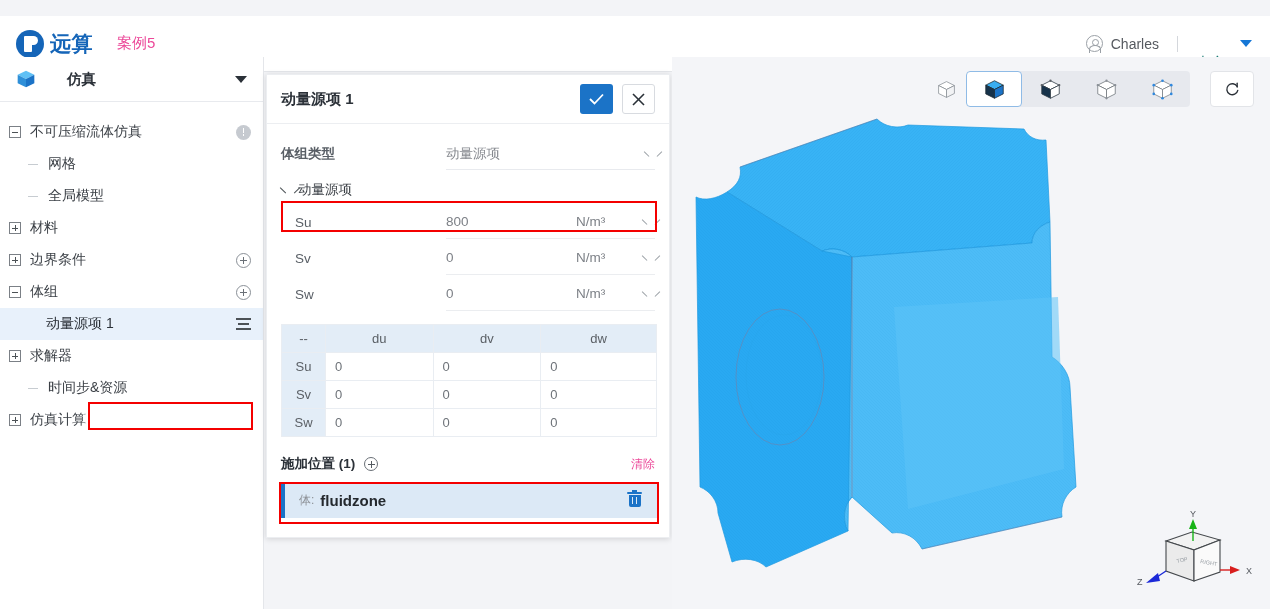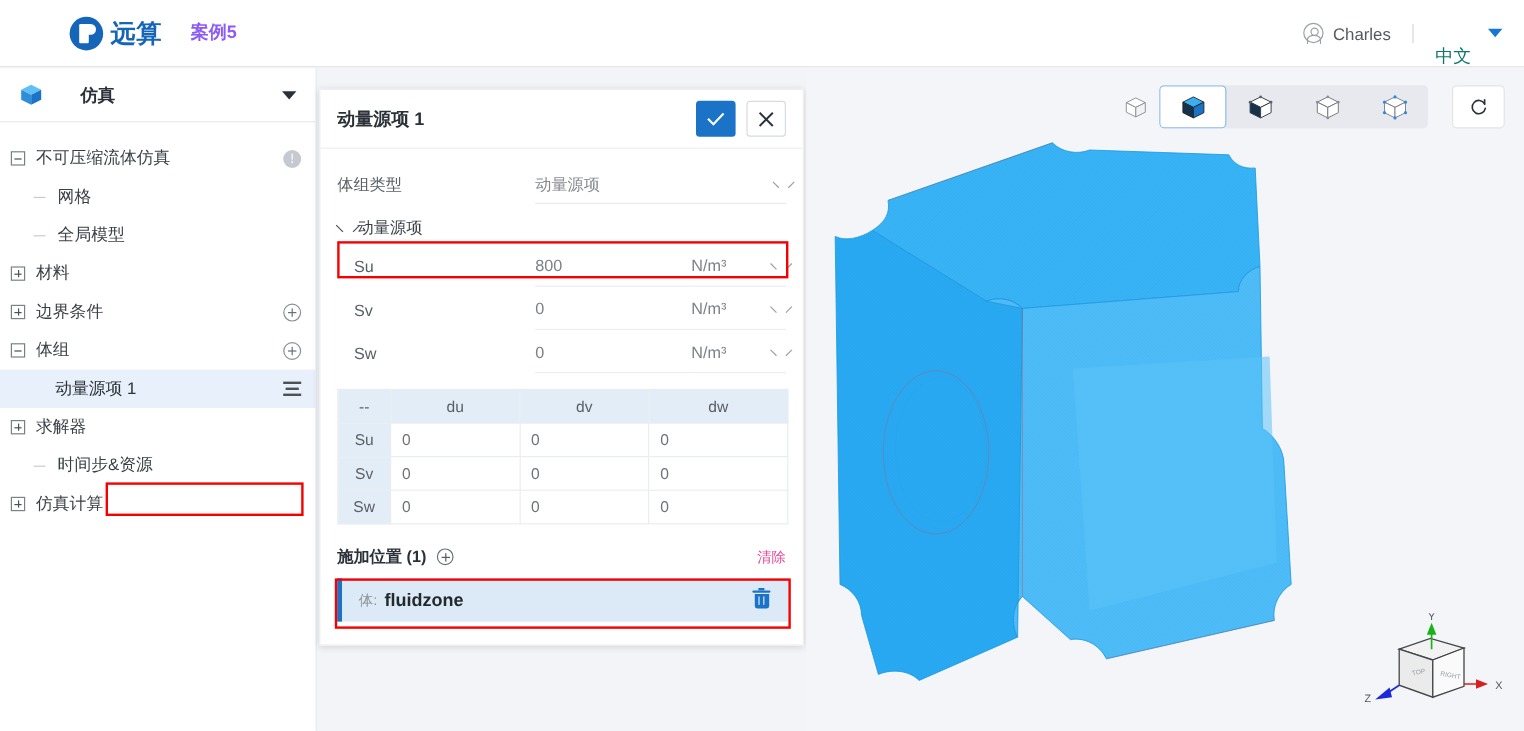--- a/index.html
+++ b/index.html
@@ -7,24 +7,24 @@
     margin: 0; padding: 0;
     width: 1270px; height: 609px;
     overflow: hidden;
     background: #f3f4f7;
     font-family: "Liberation Sans", "DejaVu Sans", sans-serif;
     color: #333;
   }
 
   
   #topbar {
-    position: absolute; left: 0; top: 0; width: 1270px; height: 56px;
+    position: absolute; left: 0; top: 16px; width: 1270px; height: 56px;
     background: #ffffff;
     border-bottom: 1px solid #e4e6ea;
-    display: flex; align-items: center; padding-left: 42px;
+    display: flex; align-items: center;
   }
   #brand { display: flex; align-items: center; margin-left: 16px; }
   .logo-mark {
     width: 28px; height: 28px; border-radius: 50%;
     background: #1565b8;
     position: relative;
     display: inline-block;
   }
   .logo-mark::before {
     content: ""; position: absolute; left: 8px; top: 6px;
@@ -32,21 +32,21 @@
   }
   .logo-mark::after {
     content: ""; position: absolute; left: 12px; top: 6px;
     width: 10px; height: 9px; border-radius: 0 5px 5px 0; background: #ffffff;
   }
   #brand-name {
     margin-left: 6px; font-size: 21px; font-weight: 700; color: #1565b8;
     letter-spacing: .5px;
   }
   #case-name {
-    margin-left: 24px; font-size: 15px; font-weight: 700; color: #8b5cf6;
+    margin-left: 24px; font-size: 15px; font-weight: 400; color: #ec4899;
   }
   #topbar-right {
     margin-left: auto; margin-right: 18px;
     display: flex; align-items: center; gap: 0px; font-size: 14px; color: #55595f;
   }
   .avatar-ic {
     width: 17px; height: 17px; border-radius: 50%;
     border: 1px solid #9aa0a6; position: relative; margin-right: 8px;
   }
   .avatar-ic::before {
@@ -164,21 +164,21 @@
   .btn-cancel {
     width: 33px; height: 30px; background: #fff; border: 1px solid #d8dbe0; border-radius: 3px;
     display: flex; align-items: center; justify-content: center;
     font-size: 17px; color: #2b3138;
   }
   #panel-body { padding: 10px 14px 0 14px; }
 
   .field-row {
     height: 40px; display: flex; align-items: center; font-size: 13.5px;
   }
-  .field-label { width: 165px; color: #595f66; }
+  .field-label { width: 165px; color: #595f66; font-weight: bold; }
   .field-select {
     flex: 1; display: flex; align-items: center;
     border-bottom: 1px solid #e8eaee; height: 32px;
     color: #86898f;
   }
   .chev {
     margin-left: auto; width: 10px; height: 10px; position: relative;
   }
   .chev::before, .chev::after {
     content: ""; position: absolute; top: 2px; width: 7px; height: 1.3px; background: #9aa0a6;

